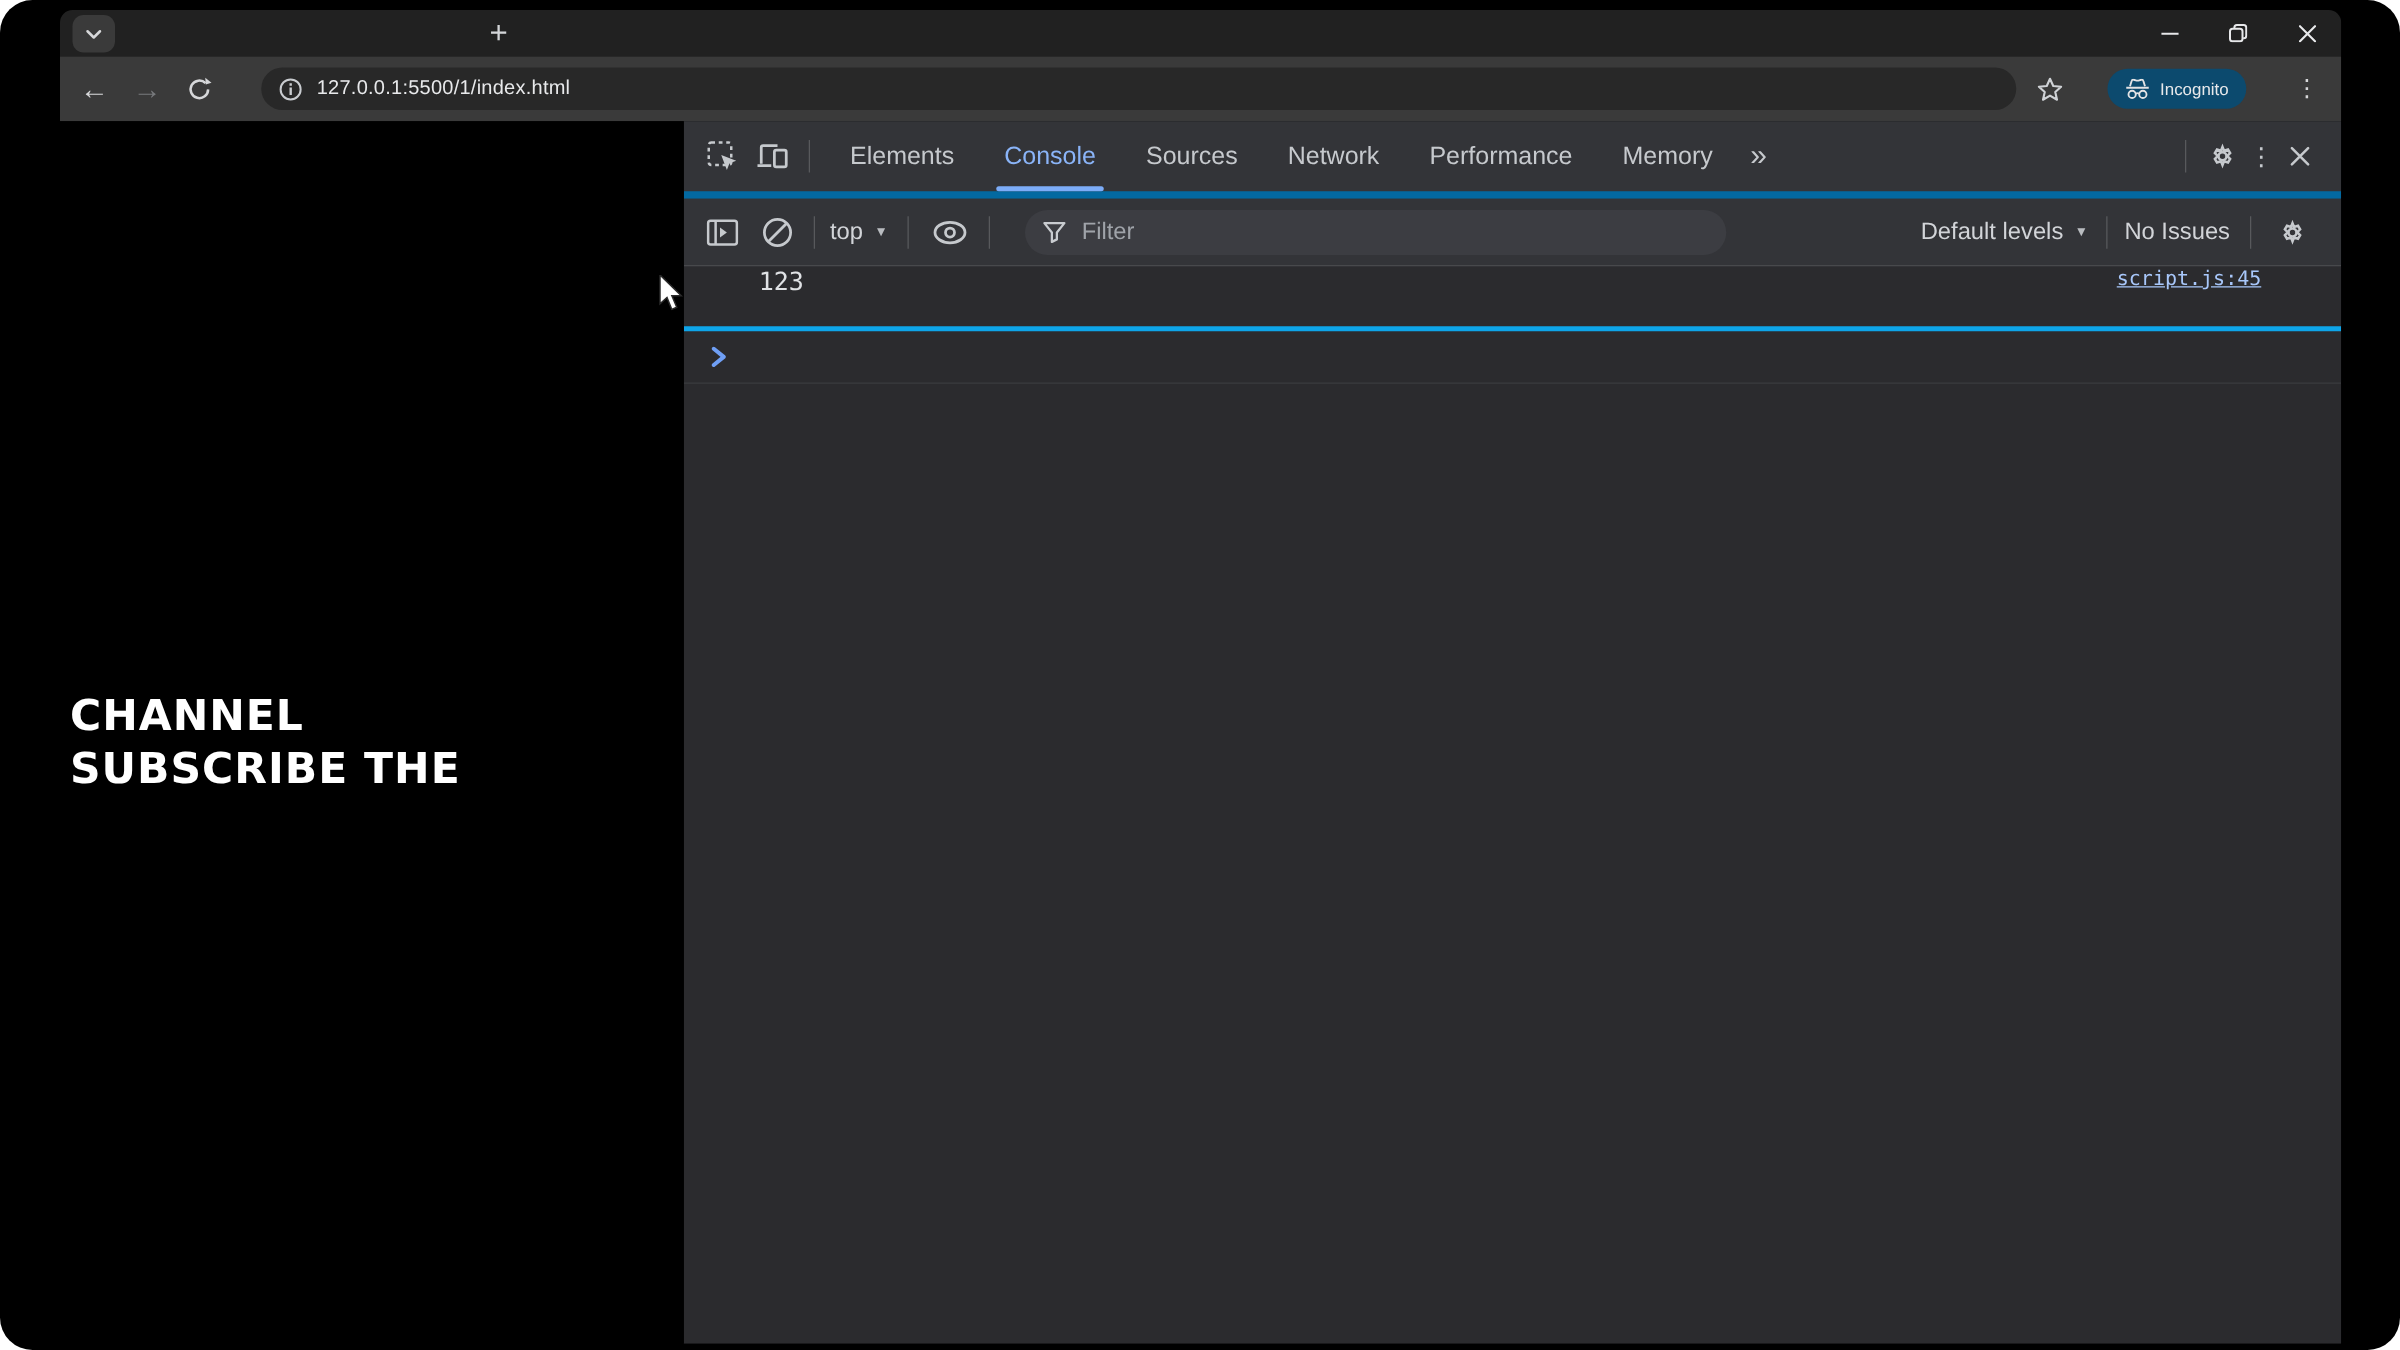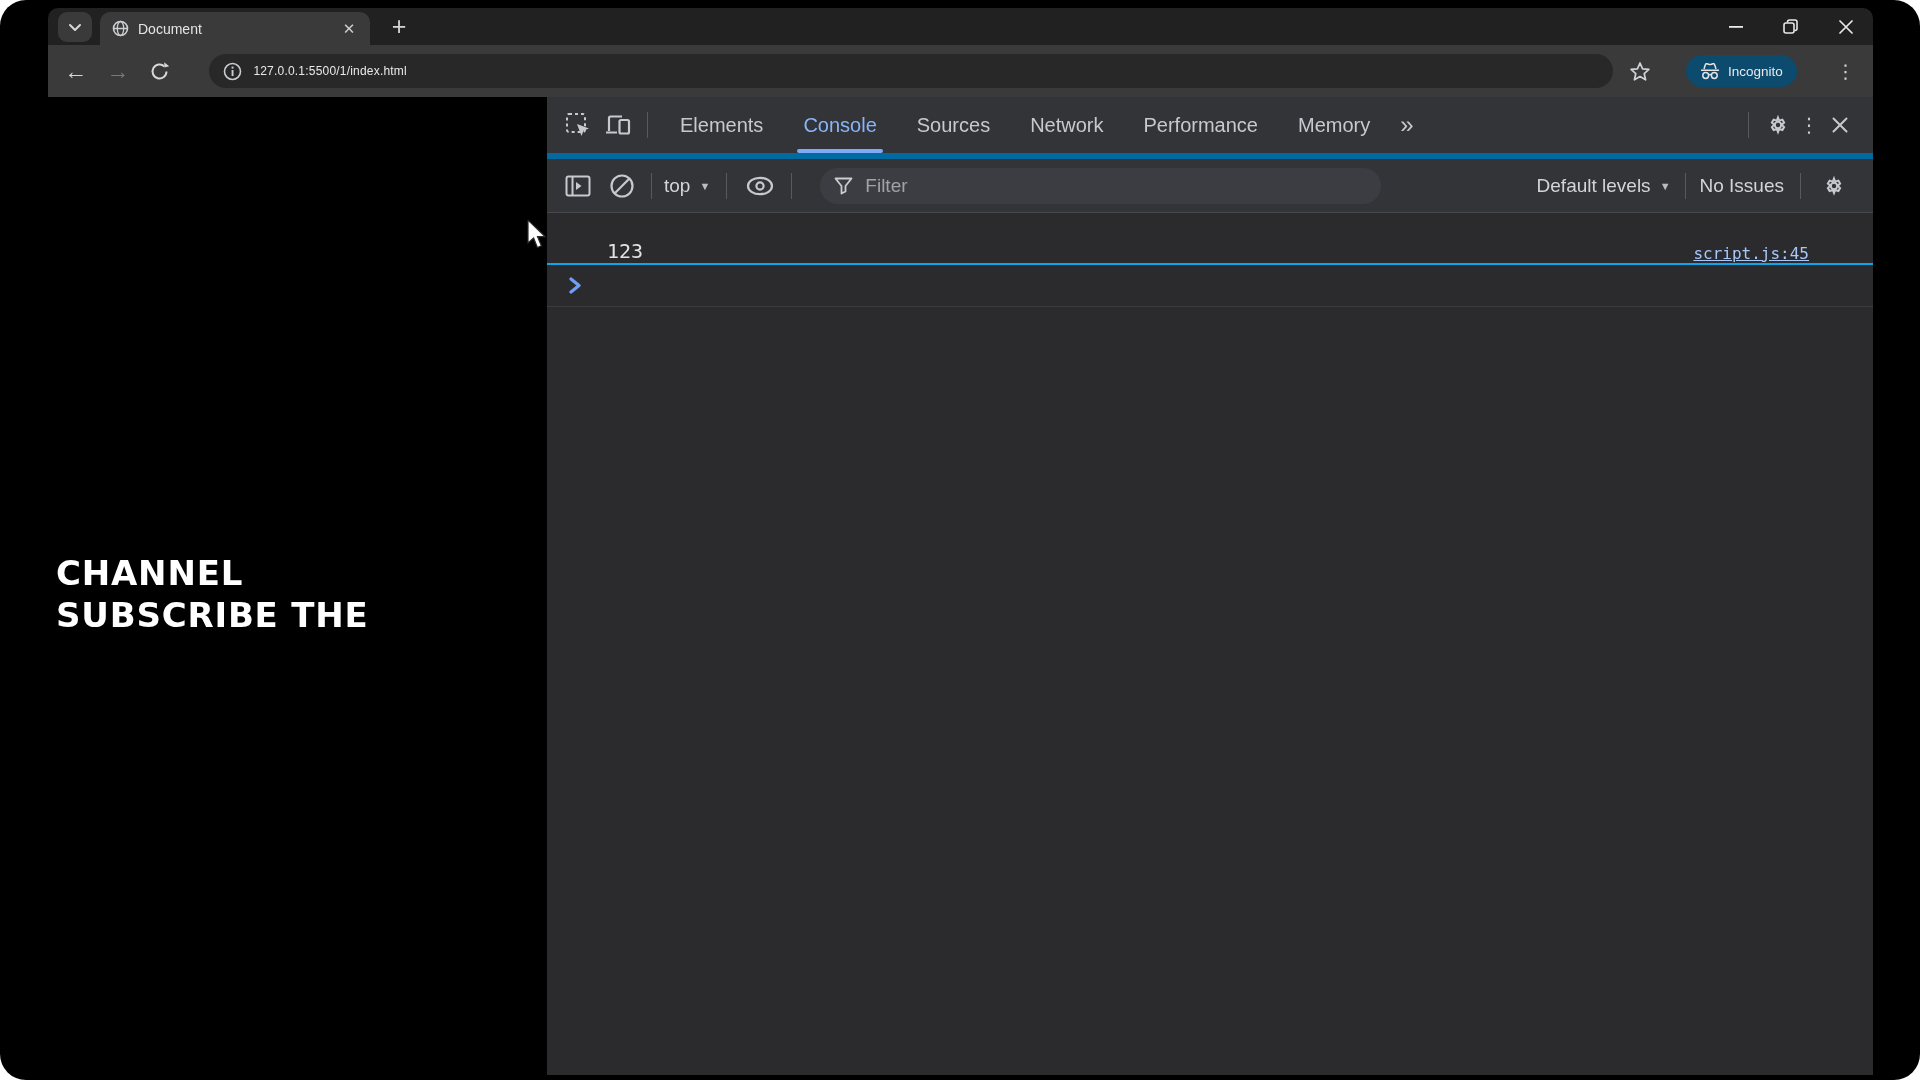--- a/index.html
+++ b/index.html
@@ -18,21 +18,21 @@
   .tab-close { font-size:15px; color:#cdcfd2; width:18px; text-align:center; cursor:default; }
   .new-tab { position:absolute; left:334px; top:2px; width:34px; height:33px; color:#d3d5d8; font-size:25px; font-weight:300; display:flex; align-items:center; justify-content:center; }
   .win-controls { position:absolute; right:0; top:0; height:37px; display:flex; }
   .win-btn { width:55px; height:37px; display:flex; align-items:center; justify-content:center; color:#e7e8ea; }
 
   
   .toolbar { height:52px; background:#3a3a3a; display:flex; align-items:center; padding:0 13px; }
   .nav-btn { width:30px; height:30px; display:flex; align-items:center; justify-content:center; font-size:23px; color:#d6d7d9; margin-right:13px; }
   .nav-btn.disabled { color:#77797c; }
   .urlbar { margin-left:22px; width:1445px; height:34px; background:#282828; border-radius:17px; display:flex; align-items:center; padding:0 14px; gap:11px; }
-  .url-text { font-size:12px; color:#e8e9eb; letter-spacing:0.2px; }
+  .url-text { font-size:16px; color:#e8e9eb; letter-spacing:0.2px; }
   .star-btn { margin-left:16px; width:34px; text-align:center; }
   .incog { margin-left:24px; height:32px; background:#0c4a6e; border-radius:16px; display:flex; align-items:center; padding:0 14px; gap:8px; }
   .incog-label { font-size:13.5px; color:#e8e9eb; }
   .kebab { margin-left:34px; width:30px; text-align:center; color:#d6d7d9; font-size:19px; letter-spacing:0; }
 
   
   .content { position:absolute; top:89px; left:0; right:0; bottom:0; display:flex; }
   .page { width:499px; background:#000; position:relative; }
   .page-heading { margin:455px 0 0 8px; color:#fff; font-family:"DejaVu Sans",sans-serif; font-weight:800; font-size:34px; line-height:42px; letter-spacing:0.8px; }
 
@@ -47,21 +47,21 @@
   .more-tabs { font-size:24px; color:#c6c9cd; padding:0 10px; flex:none; }
 
   .dt-toolbar { height:54px; background:#333438; border-bottom:1px solid #48494c; display:flex; align-items:center; padding:0 22px 0 14px; flex:none; }
   .dd { display:flex; align-items:center; gap:9px; font-size:19px; color:#d2d4d8; flex:none; white-space:nowrap; }
   .caret { font-size:11px; color:#b9bcc0; }
   .filter-pill { margin-left:14px; width:561px; height:36px; background:#3c3d42; border-radius:18px; display:flex; align-items:center; padding:0 14px; gap:12px; flex:none; }
   .filter-input { background:transparent; border:none; outline:none; color:#d2d4d8; font-size:19px; font-family:"Liberation Sans",sans-serif; width:100%; }
   .filter-input::placeholder { color:#9fa3a9; }
   .right-group { margin-left:auto; display:flex; align-items:center; }
 
-  .console-msg { height:52px; border-bottom:2px solid #0ea5e9; display:flex; align-items:flex-end; padding:0 64px 0 60px; font-family:"DejaVu Sans Mono",monospace; font-size:20px; color:#e0e2e5; flex:none; }
+  .console-msg { height:52px; border-bottom:4px solid #0ea5e9; display:flex; align-items:flex-start; padding:0 64px 0 60px; font-family:"DejaVu Sans Mono",monospace; font-size:20px; color:#e0e2e5; flex:none; }
   .msg-source { margin-left:auto; color:#a8c7fa; text-decoration:underline; font-family:"DejaVu Sans Mono",monospace; font-size:16px; }
   .console-prompt { height:42px; border-bottom:1px solid #3b3c3f; display:flex; align-items:center; padding-left:22px; flex:none; }
 
   .cursor { position:absolute; left:527px; top:220px; z-index:50; }
 
   svg { display:block; }
 </style>
 </head>
 <body>
 
@@ -72,31 +72,20 @@
 
       <div class="tabstrip">
         <div class="tab-search">
           <span>
             <svg width="14" height="9" viewBox="0 0 14 9">
                 <polyline points="2,2 7,7 12,2" fill="none" stroke="#d6d7d9" stroke-width="2" stroke-linecap="round" stroke-linejoin="round"></polyline>
               </svg>
           </span>
         </div>
 
-        <div class="tab">
-          <span>
-            <svg width="17" height="17" viewBox="0 0 17 17">
-                <circle cx="8.5" cy="8.5" r="7" fill="none" stroke="#cdd0d3" stroke-width="1.6"></circle>
-                <ellipse cx="8.5" cy="8.5" rx="3.2" ry="7" fill="none" stroke="#cdd0d3" stroke-width="1.3"></ellipse>
-                <line x1="1.6" y1="8.5" x2="15.4" y2="8.5" stroke="#cdd0d3" stroke-width="1.3"></line>
-              </svg>
-          </span>
-          <span class="tab-title">Document</span>
-          <span class="tab-close">✕</span>
-        </div>
 
         <div class="new-tab">+</div>
 
         <div class="win-controls">
           <div class="win-btn">
             <svg width="14" height="2" viewBox="0 0 14 2">
                 <rect width="14" height="1.8" fill="#e7e8ea"></rect>
               </svg>
           </div>
           <div class="win-btn">

